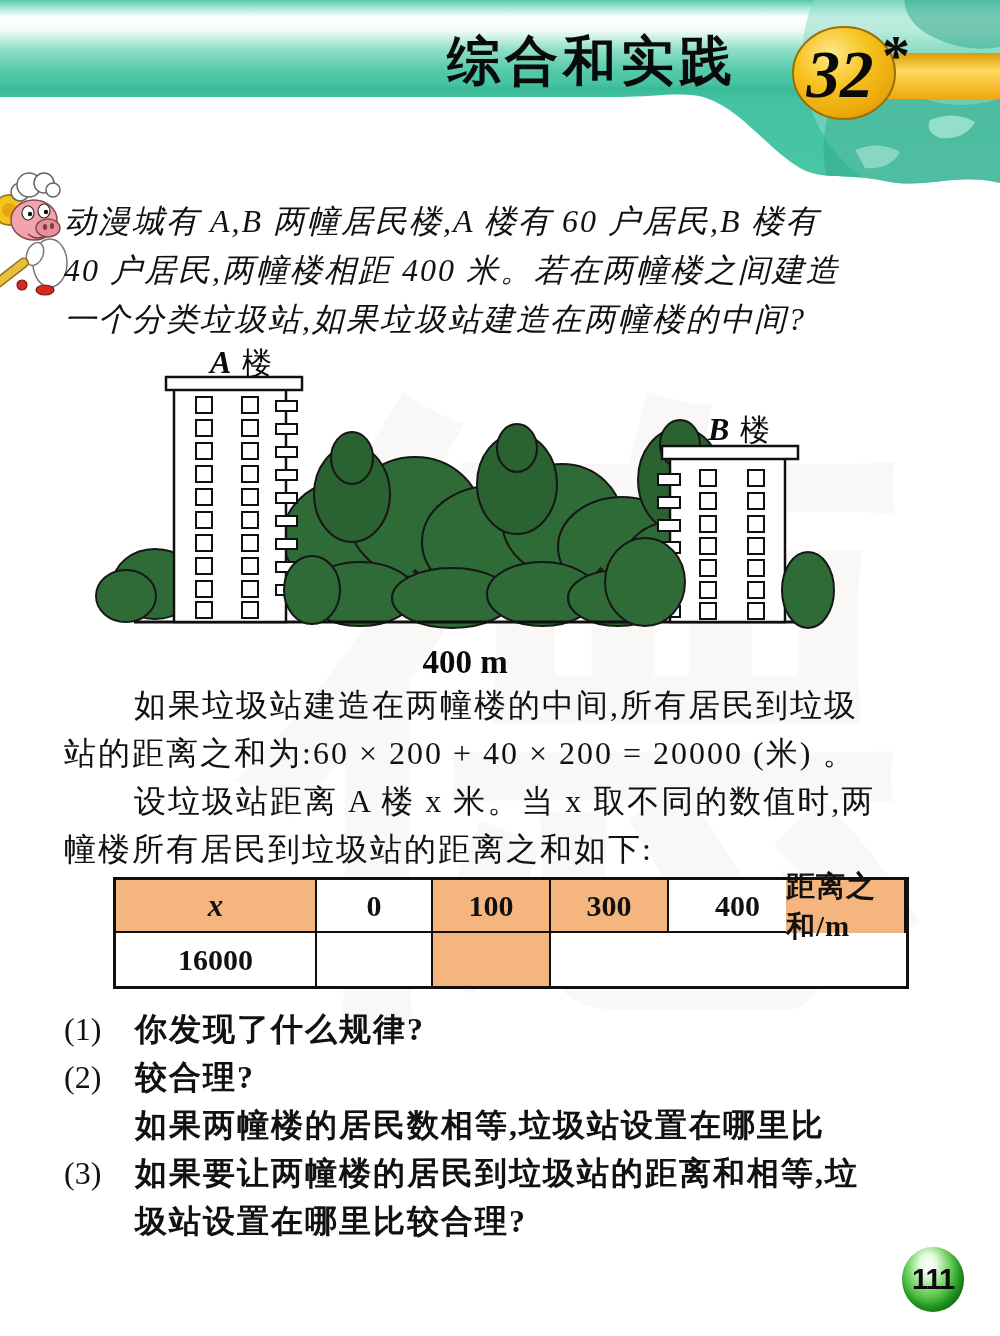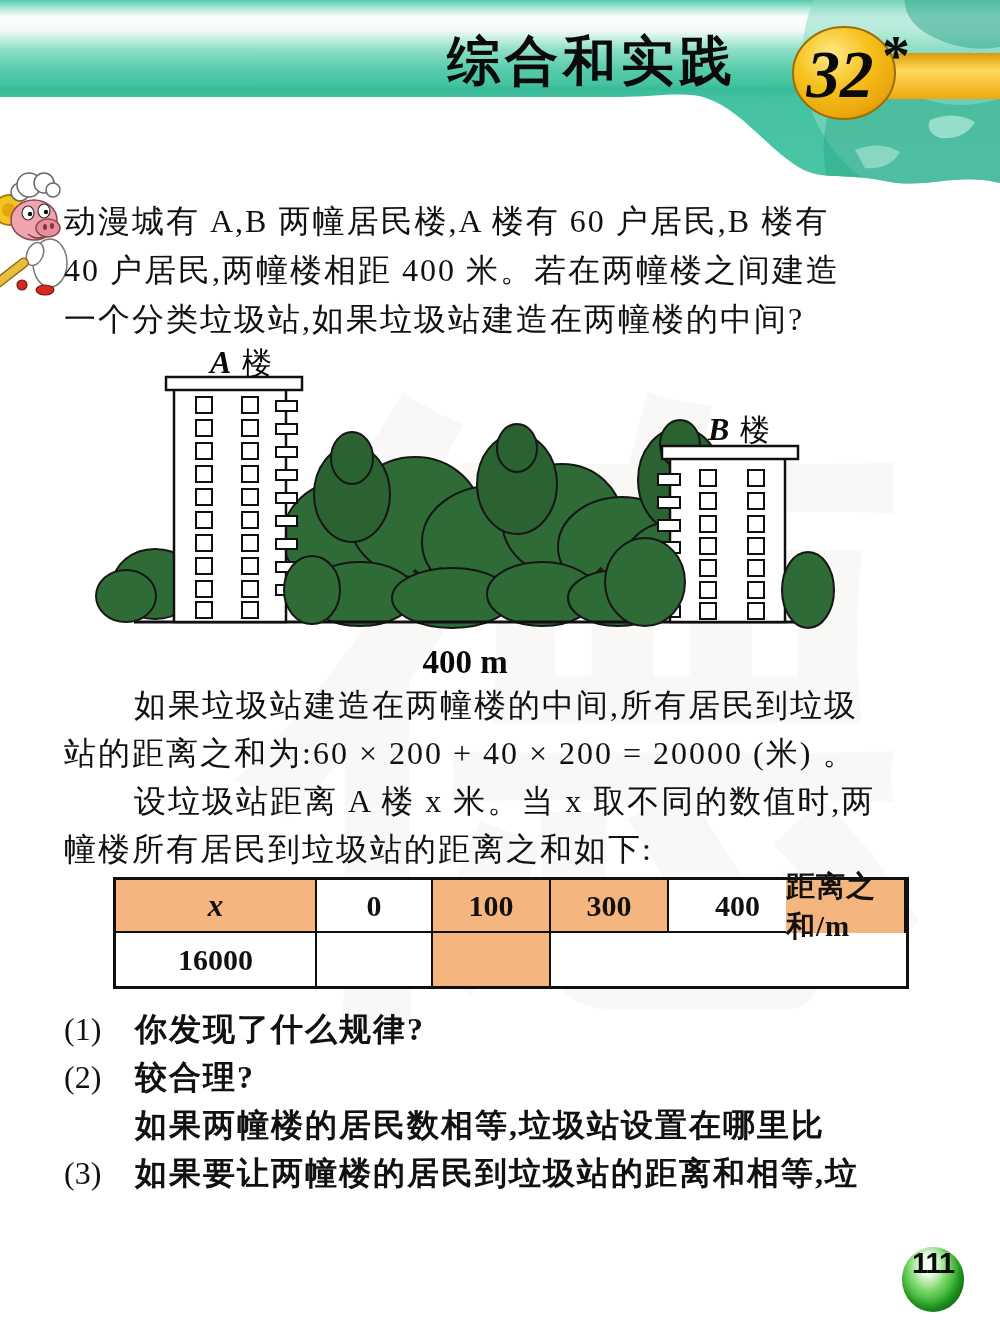--- a/index.html
+++ b/index.html
@@ -11,21 +11,21 @@
   .abs{position:absolute;}
   
   .watermark{
     position:absolute;left:200px;top:330px;width:760px;height:760px;
     font-size:660px;line-height:760px;text-align:center;
     color:rgba(168,158,128,0.07);font-weight:bold;user-select:none;pointer-events:none;
   }
   
   .textline{white-space:nowrap;font-size:32px;letter-spacing:2px;}
   .intro{left:64px;top:197px;width:900px;}
-  .intro .textline{height:49px;line-height:49px;}
+  .intro .textline{height:49px;line-height:49px;font-style:italic;}
   .bodytext{left:64px;top:681px;width:910px;}
   .bodytext .textline{height:48px;line-height:48px;}
   .ind{padding-left:70px;}
   
   .dtable{
     left:113px;top:877px;border:3px solid #101010;background:#fff;
     display:grid;grid-template-columns:201px 116px 118px 118px 117px 120px;
     grid-auto-rows:53px;
   }
   .cell{
@@ -40,21 +40,21 @@
   .cell.rowhead{font-size:29px;letter-spacing:1px;}
   
   .questions{left:64px;top:1005px;width:915px;}
   .qrow{display:flex;align-items:flex-start;}
   .qnum{width:71px;font-size:32px;height:48px;line-height:48px;flex:none;}
   .qlines .textline{height:48px;line-height:48px;font-weight:bold;}
   
   .pageball{
     left:902px;top:1247px;width:62px;height:65px;border-radius:50%;
     background:radial-gradient(ellipse at 42% 28%,#ffffff 0%,#e6fbe2 16%,#7fd86e 38%,#2cab2a 62%,#0f7c10 88%,#0a5c0b 100%);
-    display:flex;align-items:flex-start;justify-content:center;
+    display:flex;align-items:center;justify-content:center;
     box-shadow:inset -3px -5px 8px rgba(0,60,0,.35);
   }
   .pageball span{
     font-family:"Liberation Sans","DejaVu Sans",sans-serif;
     font-weight:bold;font-size:29px;color:#0b0b0b;letter-spacing:-1px;
   }
   svg text{font-family:"Liberation Serif","DejaVu Serif",serif;}
 </style>
 </head>
 <body>
@@ -287,20 +287,21 @@
       <span class="qnum">(2)</span>
       <div class="qlines">
         <div class="textline">较合理?</div>
         <div class="textline">如果两幢楼的居民数相等,垃圾站设置在哪里比</div>
       </div>
     </div>
     <div class="qrow">
       <span class="qnum">(3)</span>
       <div class="qlines">
         <div class="textline">如果要让两幢楼的居民到垃圾站的距离和相等,垃</div>
+        <div class="textline">圾站设置在哪里比较合理?</div>
       </div>
     </div>
   </div>
 
   <div class="abs pageball">
     <span>111</span>
   </div>
 
 </div>
 

